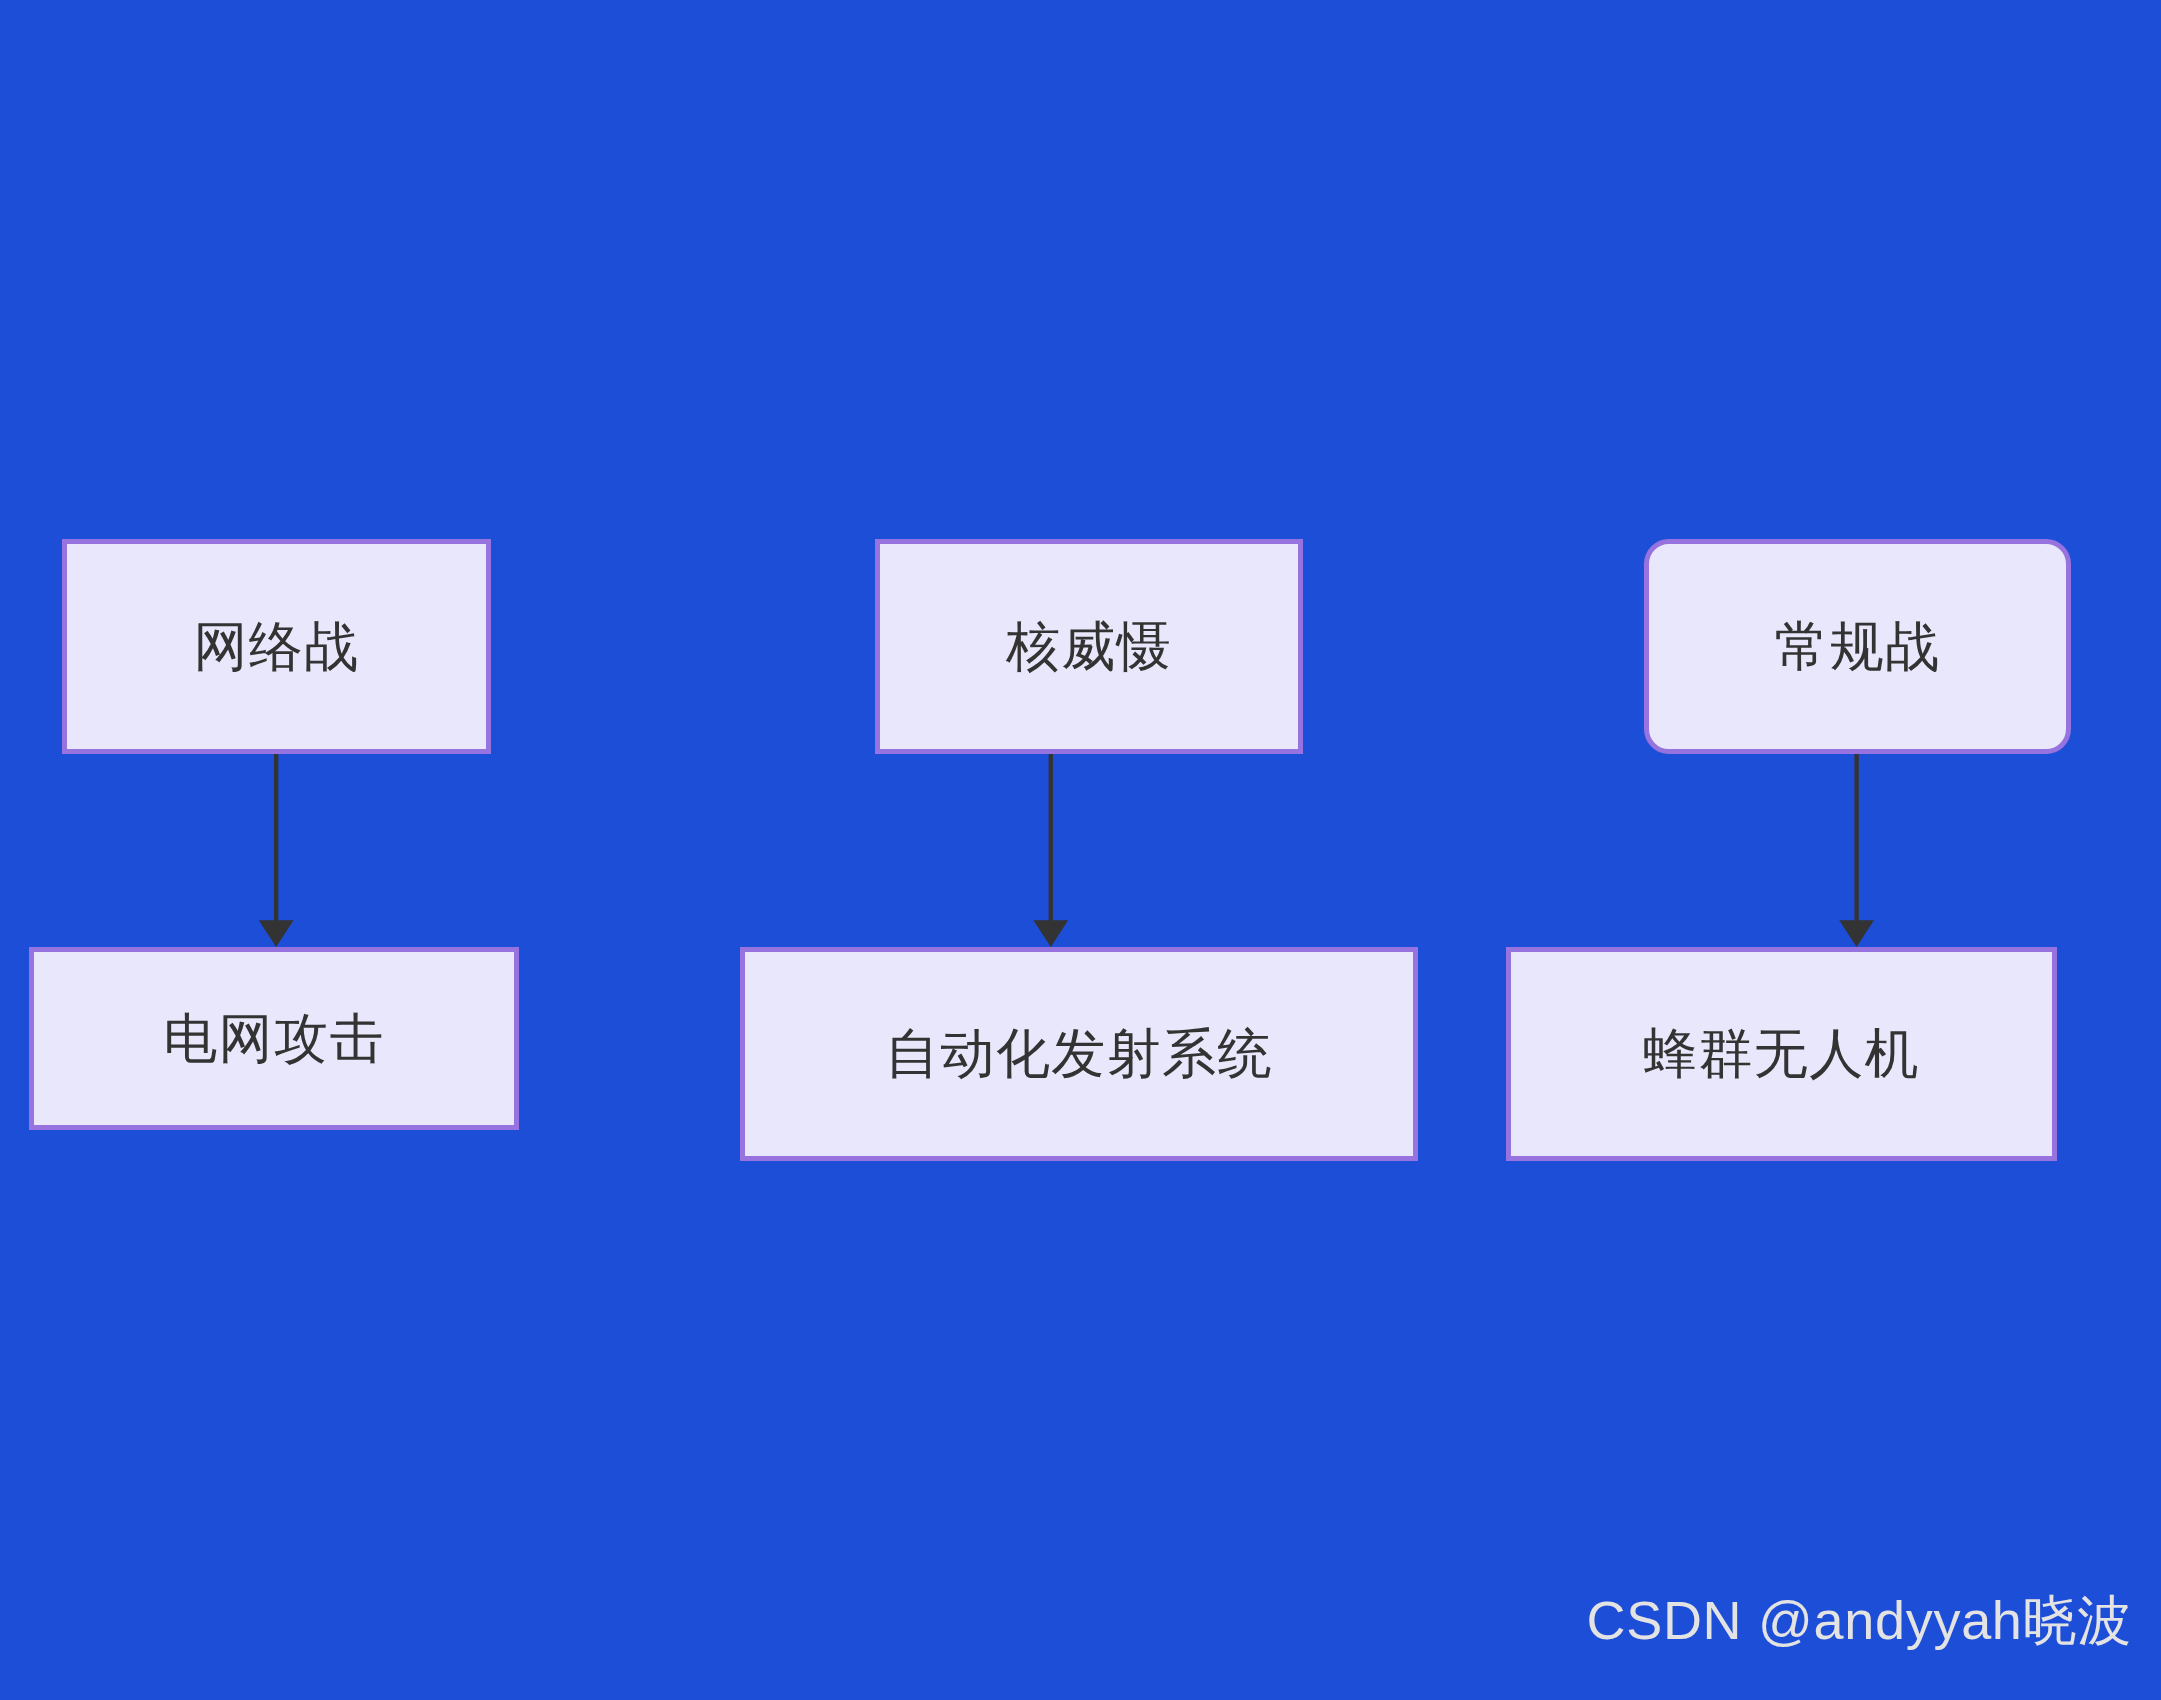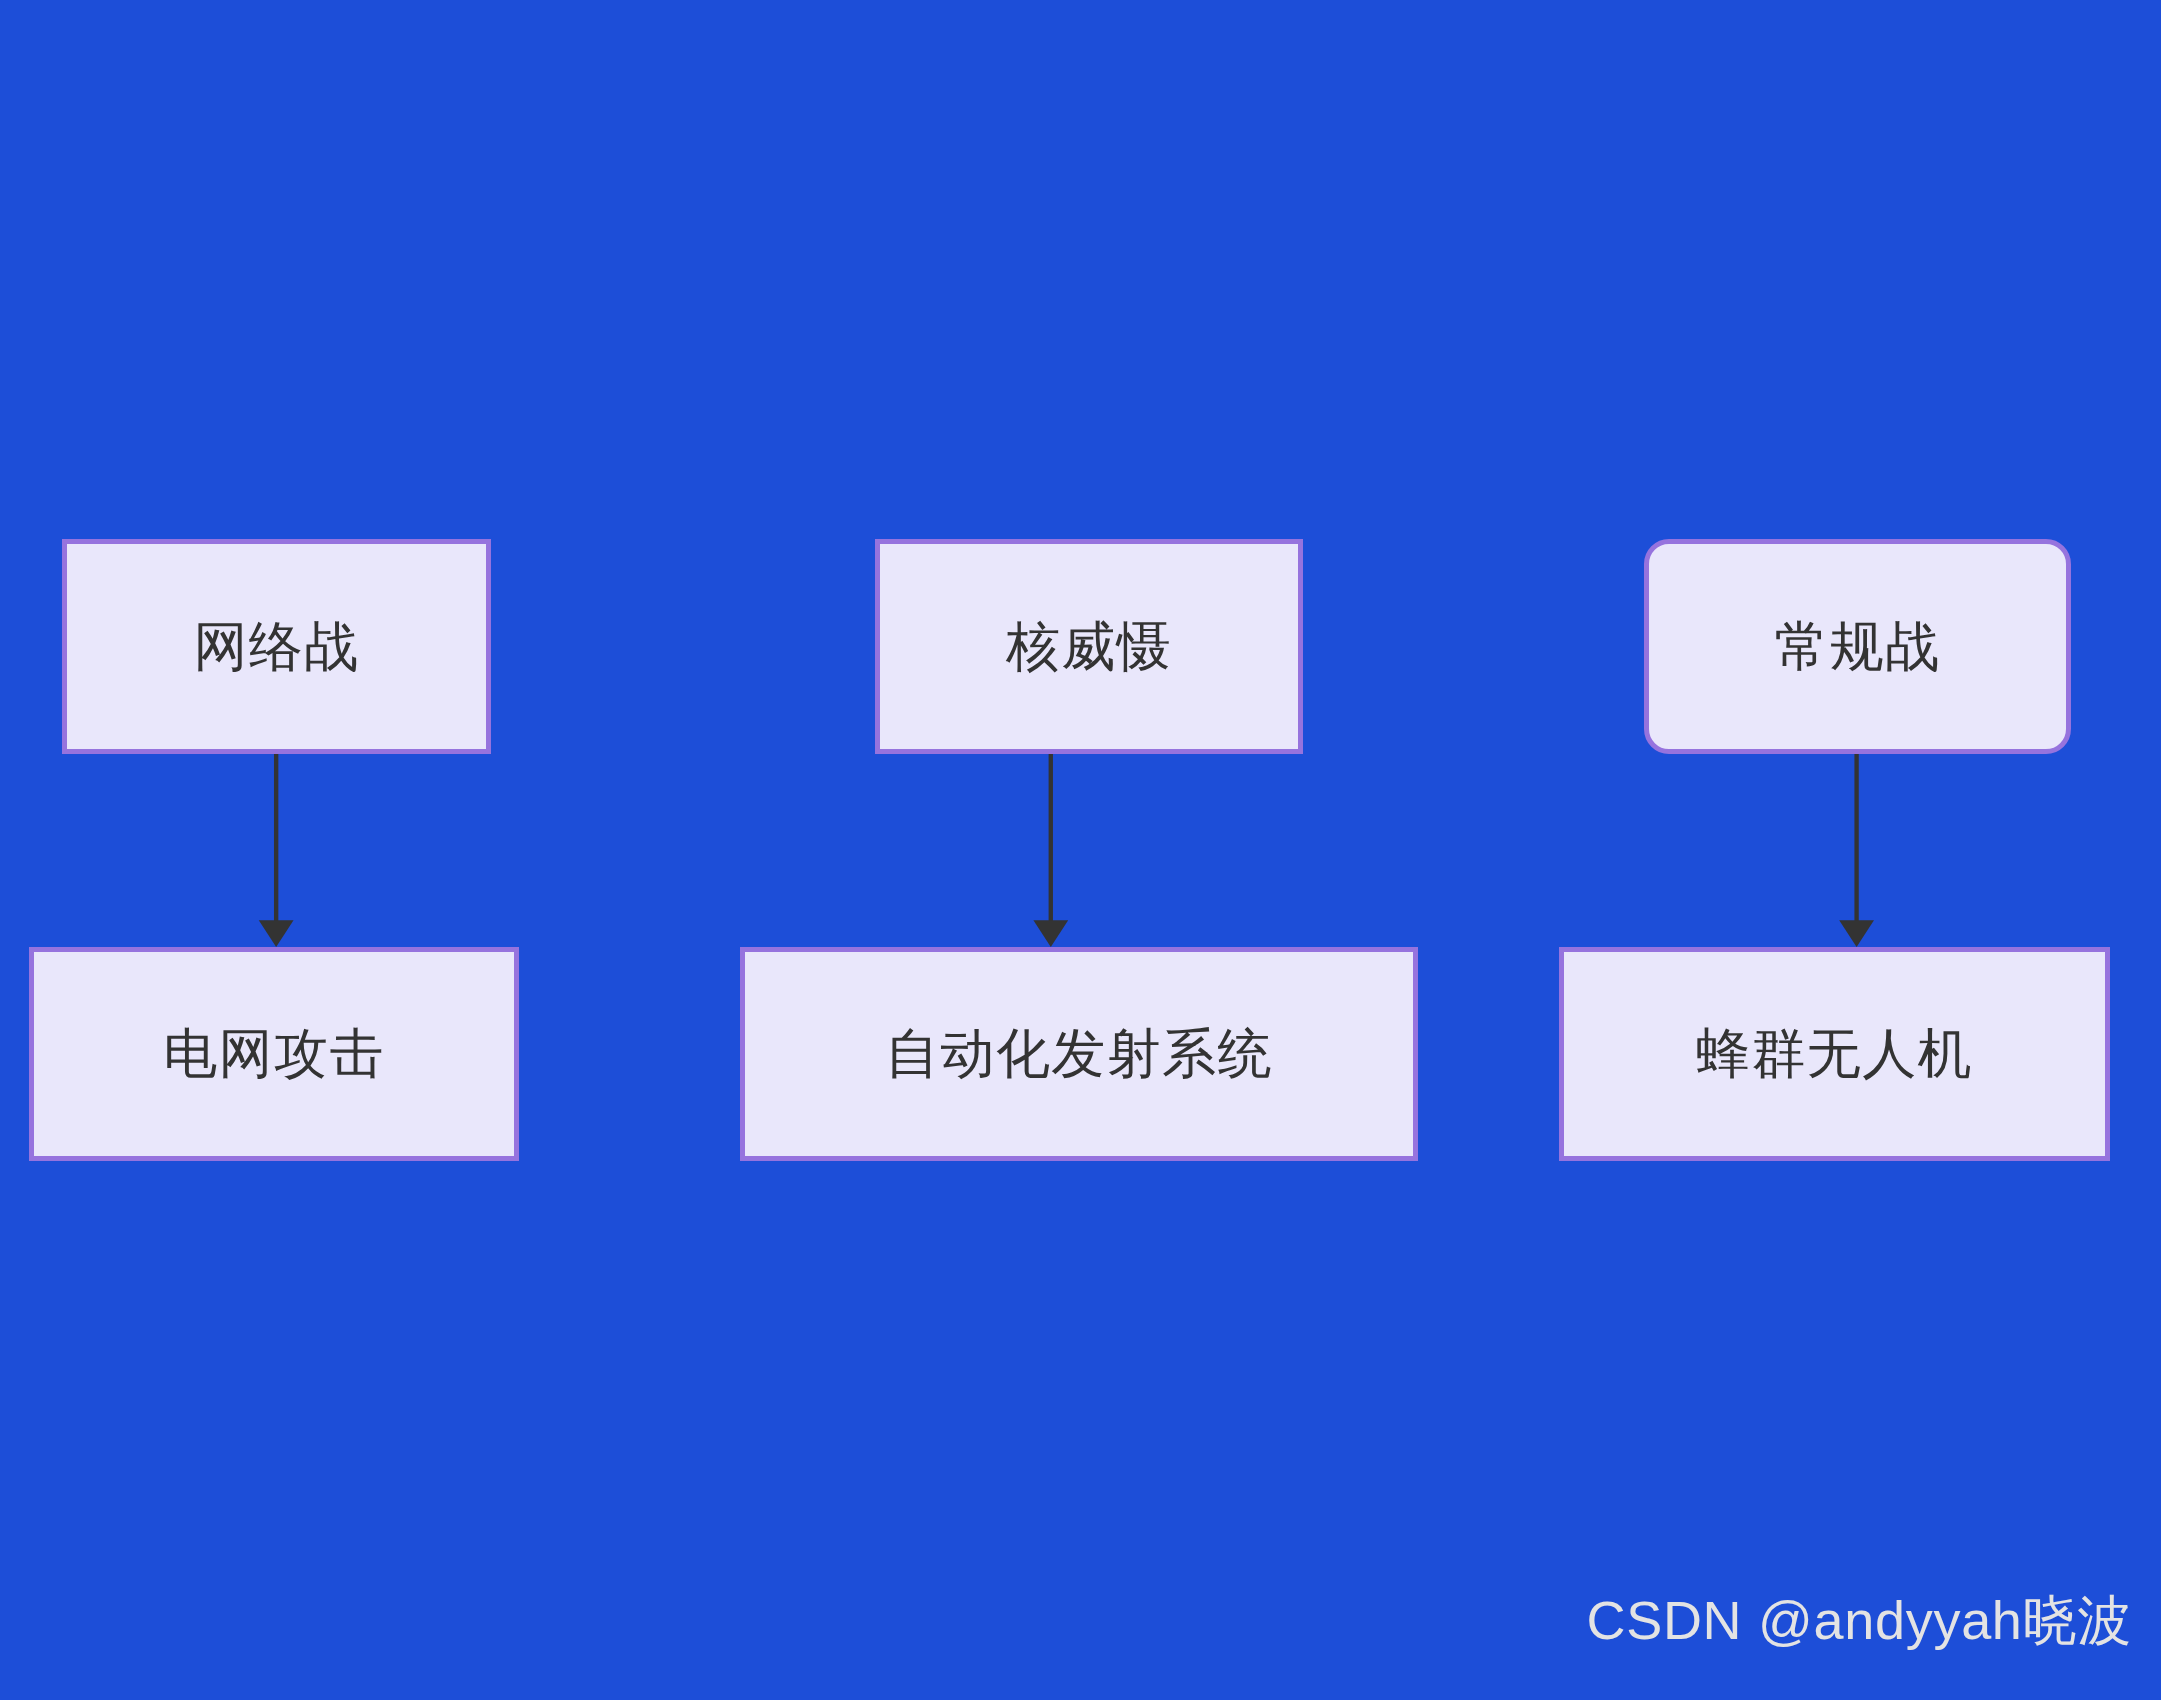--- a/index.html
+++ b/index.html
@@ -32,23 +32,23 @@
     color: #333333;
     letter-spacing: 1.4px;
     white-space: nowrap;
     font-family: "Liberation Sans", "DejaVu Sans", sans-serif;
   }
   
   #node-cyberwar   { left: 62px;   top: 539px;  width: 429px; height: 215px; }
   #node-nuclear    { left: 875px; top: 539px;  width: 428px; height: 215px; }
   #node-conventional { left: 1644px; top: 539px; width: 427px; height: 215px; border-radius: 25px; }
   
-  #node-gridattack { left: 29px;   top: 947px; width: 490px; height: 214px; }
+  #node-gridattack { left: 29px;   top: 947px; width: 490px; height: 183px; }
   #node-autolaunch { left: 711px;  top: 947px; width: 678px; height: 214px; margin-left: 29px; }
-  #node-swarmdrone { left: 1559px; top: 947px; width: 551px; height: 214px; justify-content: center; }
+  #node-swarmdrone { left: 1506px; top: 947px; width: 551px; height: 214px; justify-content: center; }
 
   .edge {
     position: absolute;
     top: 0;
     left: 0;
     width: 2161px;
     height: 1700px;
     pointer-events: none;
   }
   .watermark {

